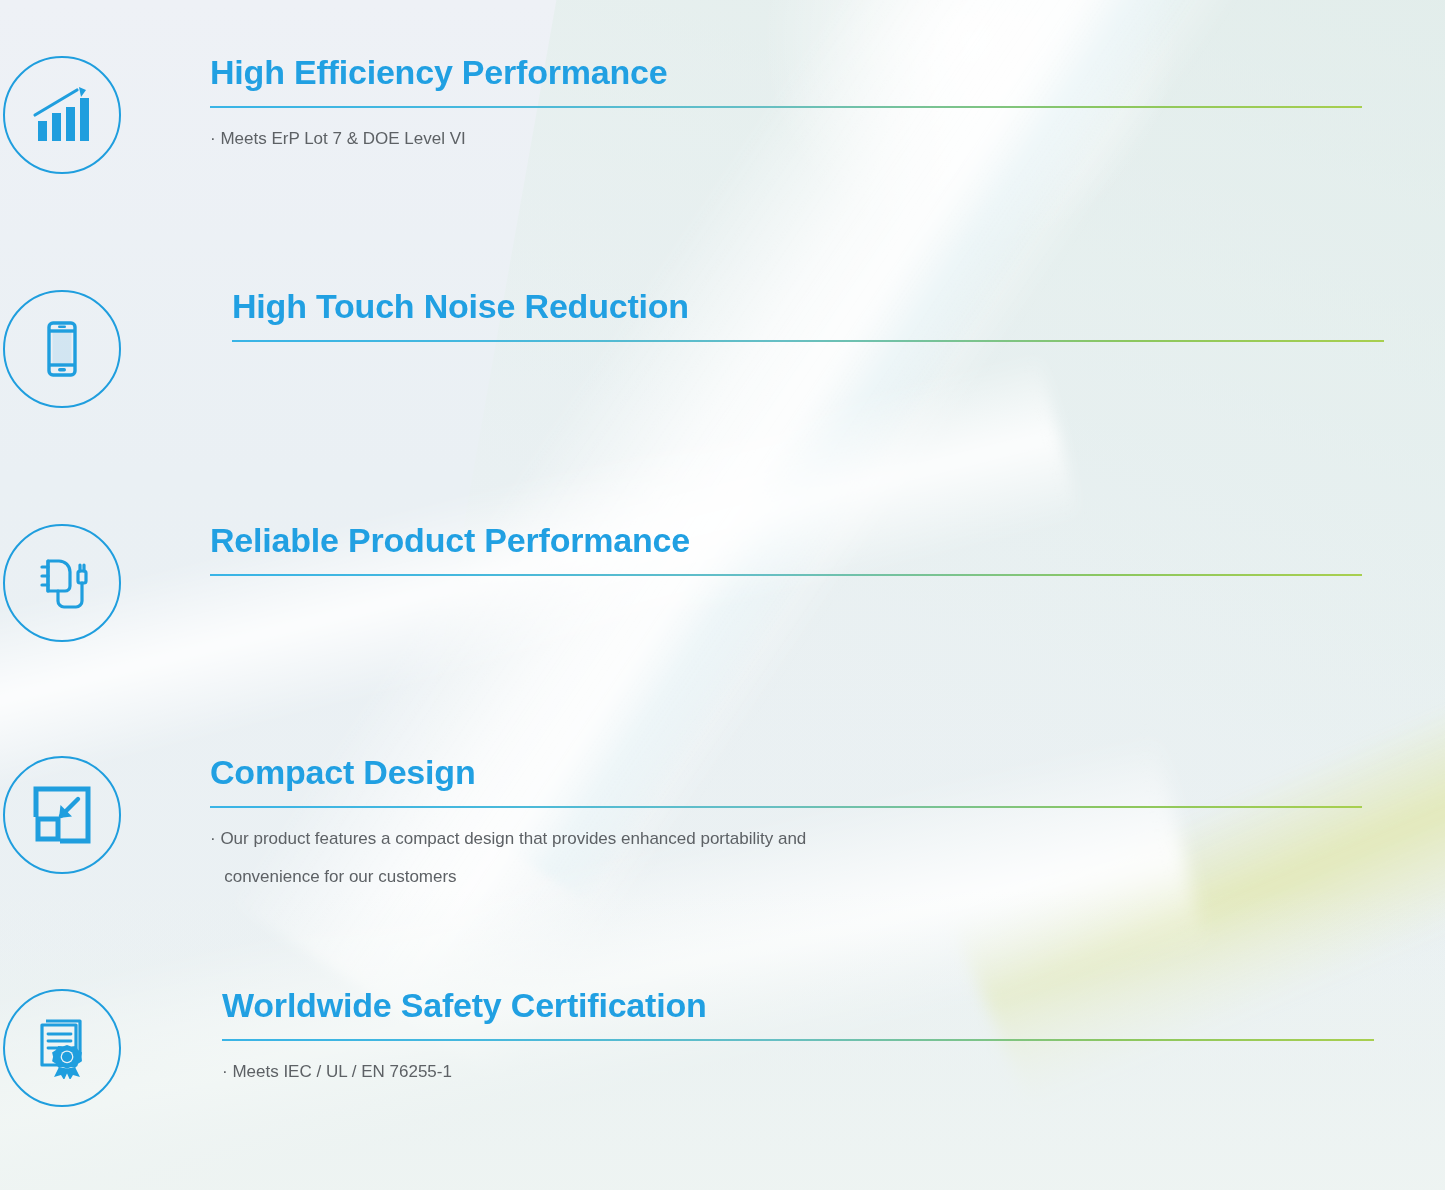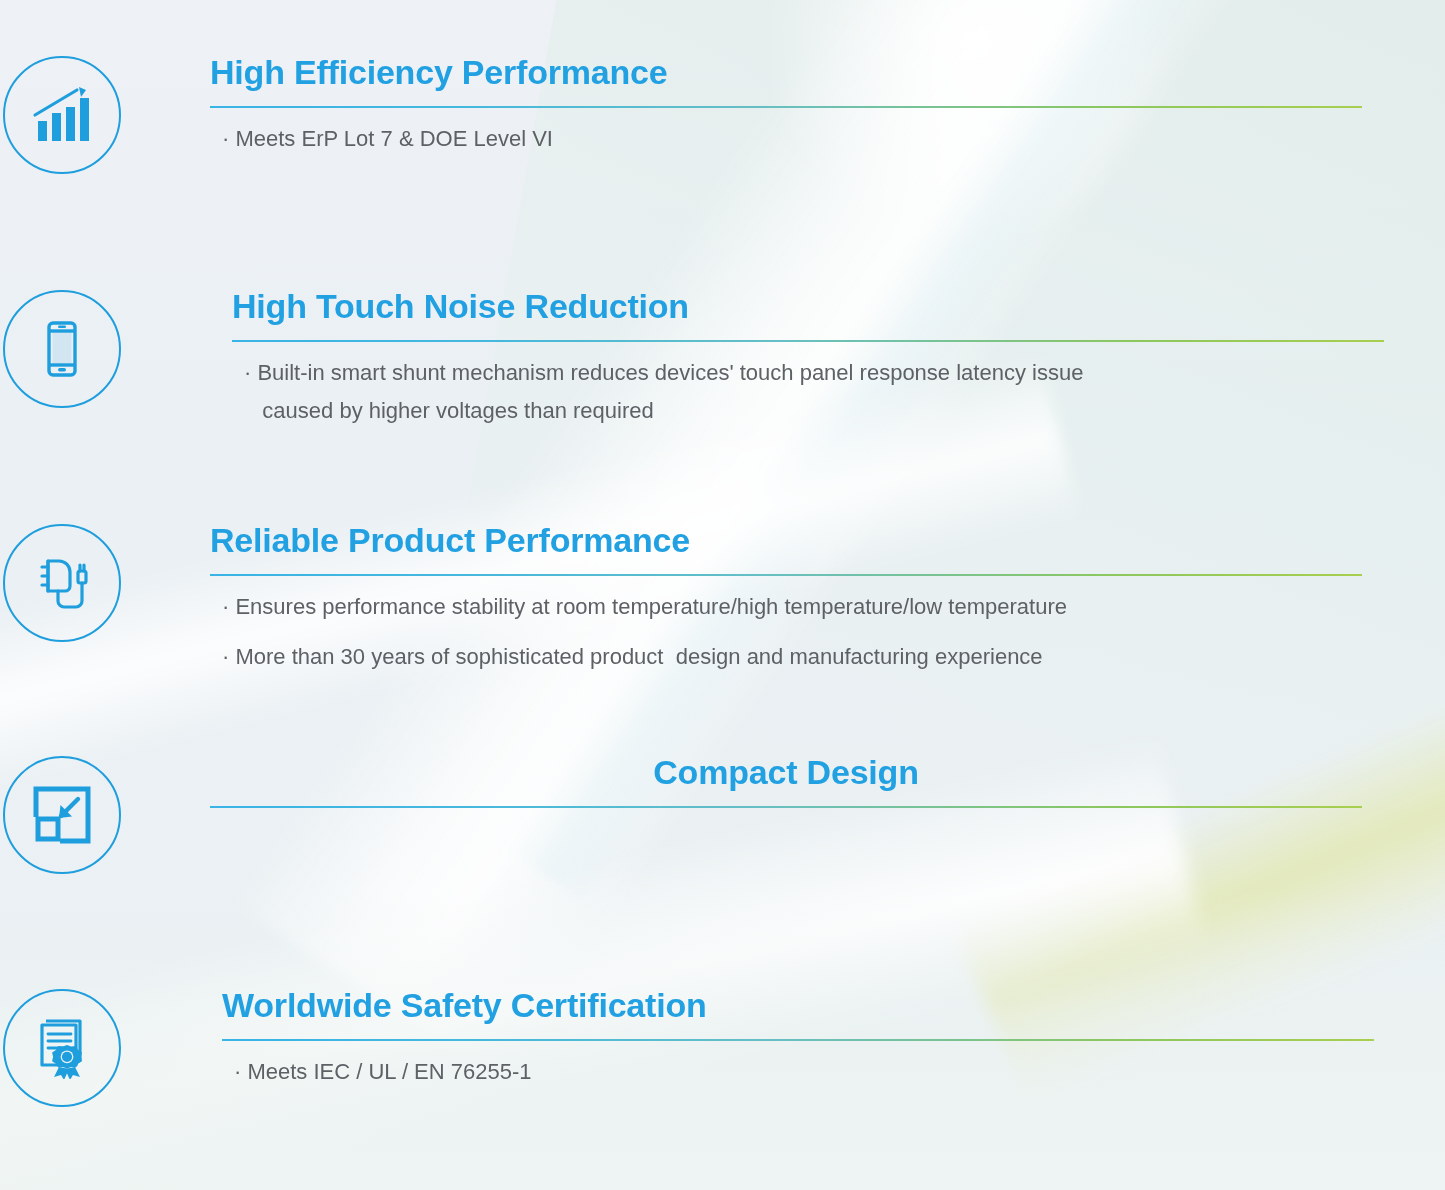--- a/index.html
+++ b/index.html
@@ -186,23 +186,23 @@
         #8cc75f 78%,
         #a8cf4f 100%);
   }
   .feature-lines {
     margin: 0;
     padding: 0;
     list-style: none;
   }
   .feature-line {
     color: #5d6165;
-    font-size: 22px;
+    font-size: 17px;
     line-height: 38px;
-    margin: 12px;
+    margin: 0;
     white-space: pre-wrap;
     max-width: 1160px;
   }
 </style>
 </head>
 <body>
 
 <div id="page">
 
   <div class="bg-layer">
@@ -257,24 +257,20 @@
               <line x1="19" y1="48" x2="45" y2="48" stroke="#1f9ede" stroke-width="3.4"></line>
               <rect x="28" y="8.5" width="8" height="2.6" rx="1.3" fill="#1f9ede"></rect>
               <rect x="28" y="51" width="8" height="3.4" rx="1.7" fill="#1f9ede"></rect>
             </svg>
           </span>
         </div>
       </div>
       <div class="feature-body">
         <h2 class="feature-title">High Touch Noise Reduction</h2>
         <div class="feature-rule"></div>
-        <ul class="feature-lines">
-          <li class="feature-line">· Built-in smart shunt mechanism reduces devices' touch panel response latency issue
-   caused by higher voltages than required</li>
-        </ul>
       </div>
     </div>
 
     <div class="feature-row" style="top:520px;">
       <div class="icon-wrap">
         <div class="icon-circle">
           <span>
             <svg width="68" height="68" viewBox="0 0 68 68">
               <g fill="none" stroke="#1f9ede" stroke-width="3.2" stroke-linecap="round" stroke-linejoin="round">
                 <path d="M20 12 H31 a11 11 0 0 1 11 11 v14 a5 5 0 0 1 -5 5 H20 Z"></path>
@@ -287,47 +283,47 @@
                 <line x1="52" y1="16" x2="52" y2="22"></line>
                 <line x1="56" y1="16" x2="56" y2="22"></line>
               </g>
             </svg>
           </span>
         </div>
       </div>
       <div class="feature-body">
         <h2 class="feature-title">Reliable Product Performance</h2>
         <div class="feature-rule"></div>
-        <ul class="feature-lines">
-          <li class="feature-line">· Ensures performance stability at room temperature/high temperature/low temperature</li>
-          <li class="feature-line">· More than 30 years of sophisticated product  design and manufacturing experience</li>
-        </ul>
-      </div>
-    </div>
-
-    <div class="feature-row" style="top:752px;text-align:center;">
+      </div>
+    </div>
+
+    <div class="feature-row" style="top:752px;">
       <div class="icon-wrap">
         <div class="icon-circle">
           <span>
             <svg width="62" height="62" viewBox="0 0 62 62">
               <g fill="none" stroke="#1f9ede" stroke-width="5">
                 <path d="M5 33 V5 H57 V57 H29"></path>
                 <rect x="7" y="35" width="20" height="20"></rect>
               </g>
               <g stroke="#1f9ede" stroke-width="4.4" stroke-linecap="round" fill="none">
                 <path d="M47 15 L30 32"></path>
               </g>
               <path d="M28 34 L29.5 21 L41 32.5 Z" fill="#1f9ede"></path>
             </svg>
           </span>
         </div>
       </div>
       <div class="feature-body">
         <h2 class="feature-title">Compact Design</h2>
         <div class="feature-rule"></div>
+        <ul class="feature-lines">
+          <li class="feature-line">· Our product features a compact design that provides enhanced portability and
+   convenience for our customers</li>
+        </ul>
       </div>
     </div>
 
     <div class="feature-row" style="top:985px;gap:12px;">
       <div class="icon-wrap">
         <div class="icon-circle">
           <span>
             <svg width="62" height="62" viewBox="0 0 62 62">
               <g fill="none" stroke="#1f9ede" stroke-width="3.2" stroke-linejoin="round">
                 <path d="M11 8 H45 V48 H11 Z"></path>

